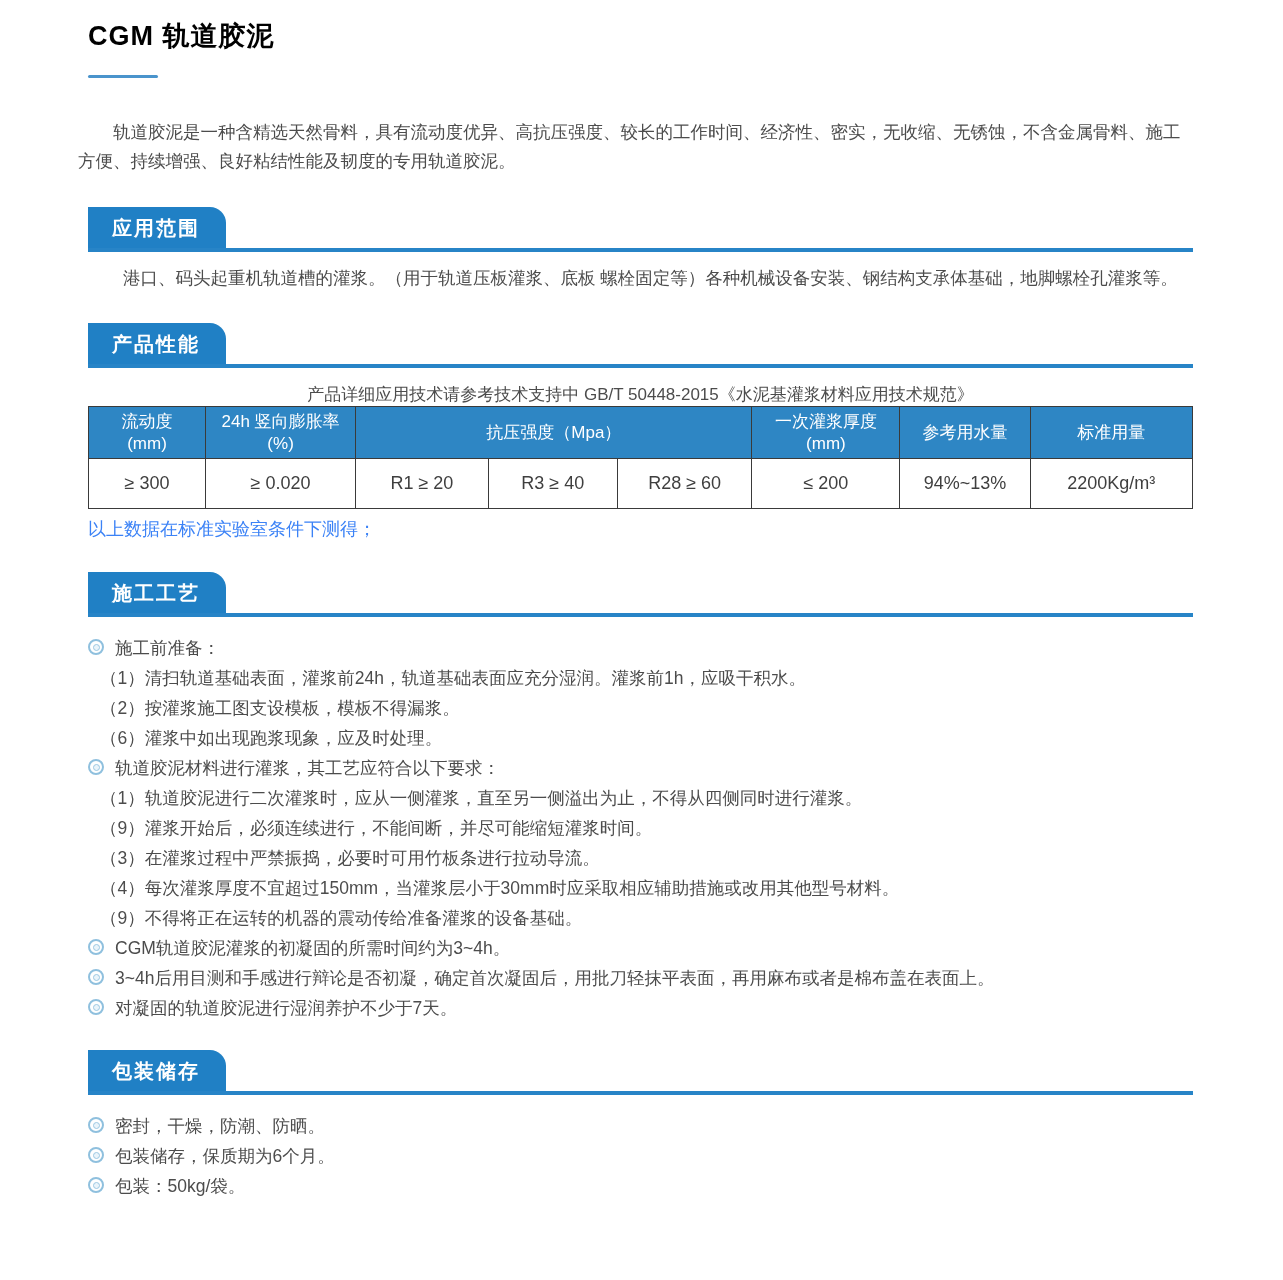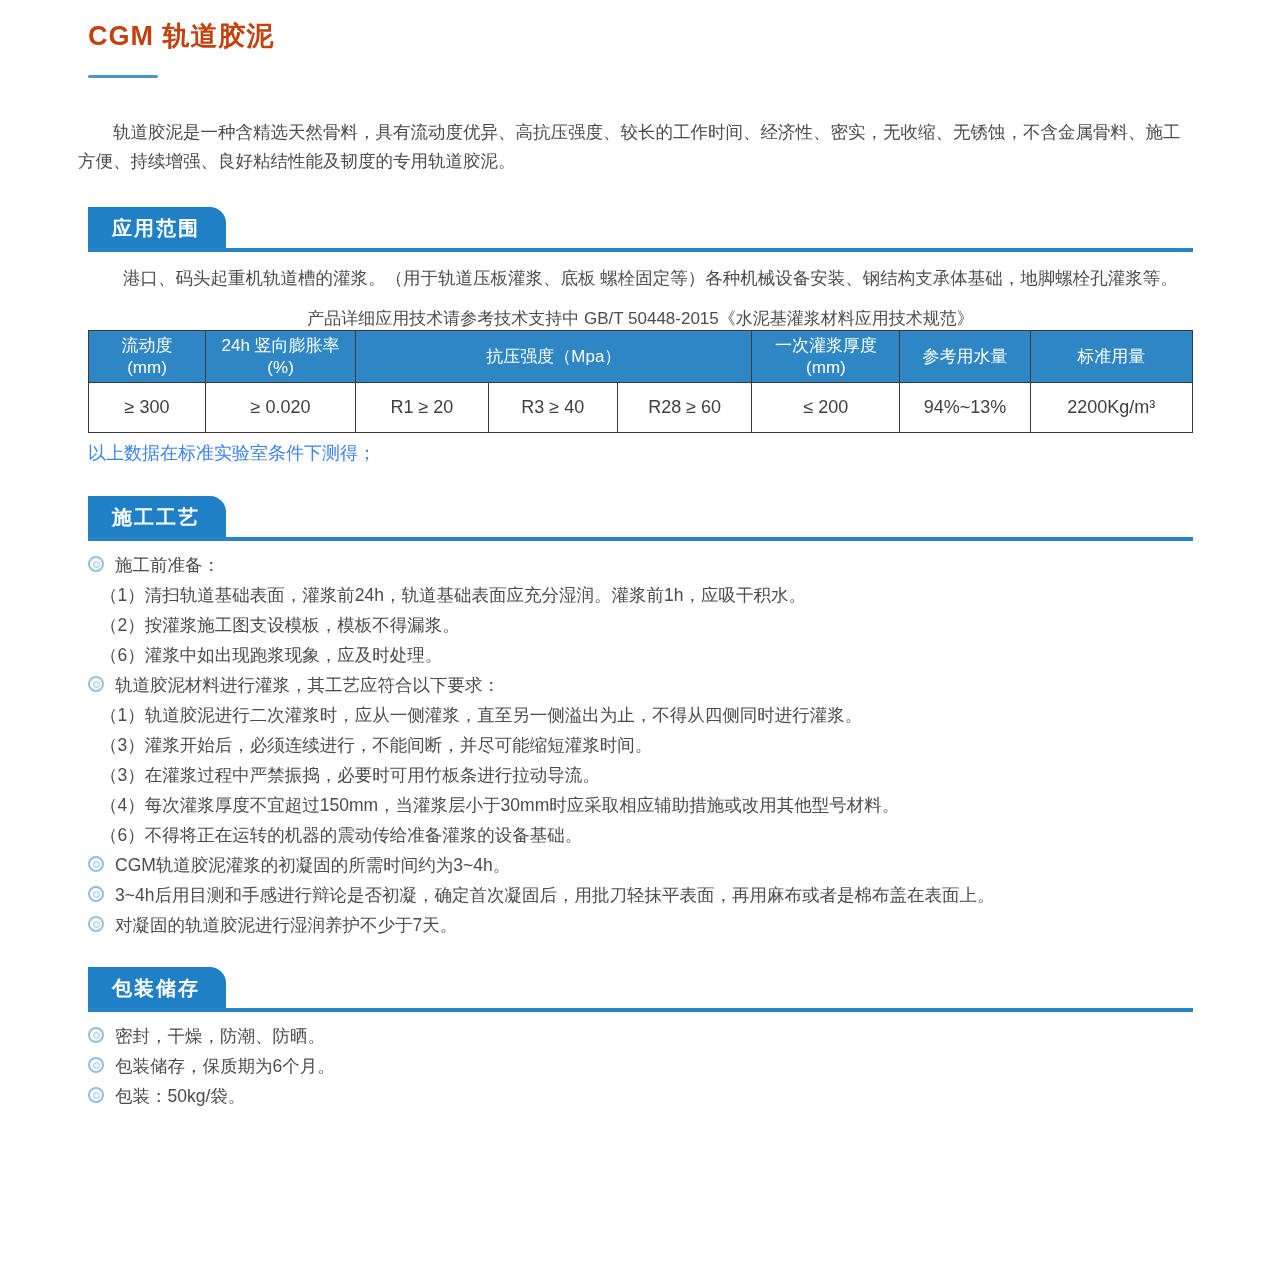--- a/index.html
+++ b/index.html
@@ -4,21 +4,21 @@
 <style>
   * { margin: 0; padding: 0; box-sizing: border-box; }
   html, body { background: #ffffff; }
   body {
     width: 1283px; height: 1280px; overflow: hidden;
     font-family: "Liberation Sans", "DejaVu Sans", sans-serif;
     color: #4a4a4a;
   }
   .page { padding: 18px 90px 0 88px; }
 
-  .title { color: #c2410c; font-size: 27px; font-weight: bold; letter-spacing: 1px; }
+  .title { color: #000000; font-size: 27px; font-weight: bold; letter-spacing: 1px; }
   .title-underline { width: 70px; height: 3px; background: #4a94cc; margin-top: 21px; border-radius: 2px; }
 
   .intro {
     margin-top: 40px; margin-left: -10px;
     font-size: 17.5px; line-height: 29px; text-indent: 2em; color: #4c4c4c;
   }
 
   .section-header { margin-top: 31px; border-bottom: 4px solid #2784c7; }
   .badge {
     display: inline-block; background: #2080c5; color: #ffffff;
@@ -39,21 +39,21 @@
     font-size: 17px; line-height: 22px; height: 52px;
     border: 1px solid #3a3a3a; text-align: center; padding: 2px;
   }
   table.perf td {
     background: #ffffff; color: #3f3f3f; font-size: 18px;
     height: 50px; border: 1px solid #3a3a3a; text-align: center; padding: 10px;
   }
   .th-line2:empty { display: none; }
   .footnote { margin-top: 8px; font-size: 18px; color: #3b82f6; }
 
-  .list { margin-top: 13px; }
+  .list { margin-top: 20px; }
   .li { display: flex; align-items: flex-start; margin-bottom: 8px; font-size: 17.5px; line-height: 22px; color: #4c4c4c; }
   .li.sub { padding-left: 12px; }
   .ring-icon {
     flex: none; width: 16px; height: 16px; margin: 2px 11px 0 0;
     border: 2px solid #8fc0de; border-radius: 50%;
     display: inline-flex; align-items: center; justify-content: center;
   }
   .ring-inner { width: 7px; height: 7px; border: 1.5px solid #9cc8e2; border-radius: 50%; background: #eaf4fa; }
 </style>
 </head>
@@ -64,20 +64,23 @@
   <h1 class="title">CGM 轨道胶泥</h1>
   <div class="title-underline"></div>
 
   <p class="intro">轨道胶泥是一种含精选天然骨料，具有流动度优异、高抗压强度、较长的工作时间、经济性、密实，无收缩、无锈蚀，不含金属骨料、施工方便、持续增强、良好粘结性能及韧度的专用轨道胶泥。</p>
 
   <div class="section-header">
     <span class="badge">应用范围</span>
   </div>
   <p class="body-text">港口、码头起重机轨道槽的灌浆。（用于轨道压板灌浆、底板 螺栓固定等）各种机械设备安装、钢结构支承体基础，地脚螺栓孔灌浆等。</p>
 
+  <div class="section-header">
+    <span class="badge">产品性能</span>
+  </div>
   <p class="table-note">产品详细应用技术请参考技术支持中 GB/T 50448-2015《水泥基灌浆材料应用技术规范》</p>
 
   <table class="perf">
     <colgroup>
       <col style="width:10.6%">
         <col style="width:13.6%">
         <col style="width:12.0%">
         <col style="width:11.7%">
       <col style="width:12.2%">
         <col style="width:13.4%">
@@ -149,30 +152,30 @@
     <div class="li ring">
       <span class="ring-icon">
           <span class="ring-inner"></span>
         </span>
       <span class="li-text">轨道胶泥材料进行灌浆，其工艺应符合以下要求：</span>
     </div>
     <div class="li sub">
       <span class="li-text">（1）轨道胶泥进行二次灌浆时，应从一侧灌浆，直至另一侧溢出为止，不得从四侧同时进行灌浆。</span>
     </div>
     <div class="li sub">
-      <span class="li-text">（3）灌浆开始后，必须连续进行，不能间断，并尽可能缩短灌浆时间。</span>
+      <span class="li-text">（9）灌浆开始后，必须连续进行，不能间断，并尽可能缩短灌浆时间。</span>
     </div>
     <div class="li sub">
       <span class="li-text">（3）在灌浆过程中严禁振捣，必要时可用竹板条进行拉动导流。</span>
     </div>
     <div class="li sub">
       <span class="li-text">（4）每次灌浆厚度不宜超过150mm，当灌浆层小于30mm时应采取相应辅助措施或改用其他型号材料。</span>
     </div>
     <div class="li sub">
-      <span class="li-text">（6）不得将正在运转的机器的震动传给准备灌浆的设备基础。</span>
+      <span class="li-text">（9）不得将正在运转的机器的震动传给准备灌浆的设备基础。</span>
     </div>
     <div class="li ring">
       <span class="ring-icon">
           <span class="ring-inner"></span>
         </span>
       <span class="li-text">CGM轨道胶泥灌浆的初凝固的所需时间约为3~4h。</span>
     </div>
     <div class="li ring">
       <span class="ring-icon">
           <span class="ring-inner"></span>

